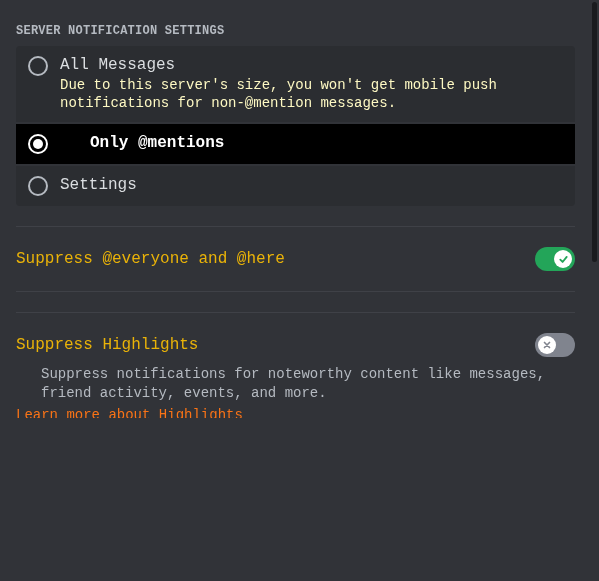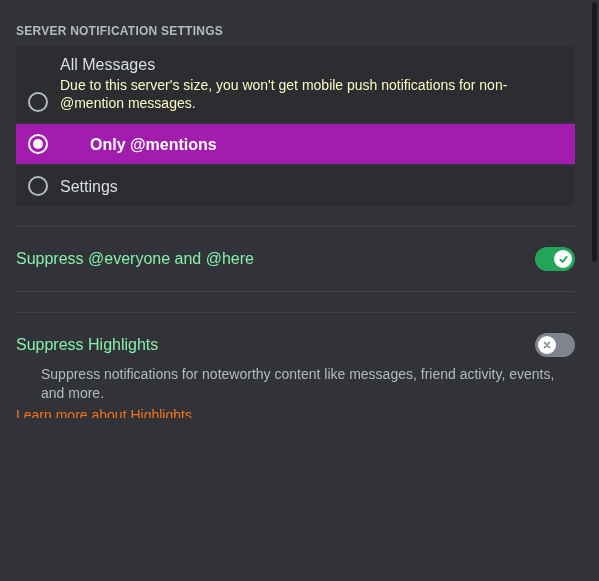--- a/index.html
+++ b/index.html
@@ -8,47 +8,48 @@
     background: #313338;
     font-family: "gg sans", "Helvetica Neue", Helvetica, Arial, sans-serif;
     color: #dbdee1;
     position: relative;
   }
   .content {
     padding: 0 16px 16px 16px;
     width: 591px;
     height: 418px;
     overflow-y: auto;
+    font-family: Liberation Mono, monospace;
   }
   .section-header {
     font-size: 12px;
     font-weight: 700;
     color: #b5bac1;
     letter-spacing: 0.02em;
     text-transform: uppercase;
     padding: 24px 0 8px 0;
   }
   .radio-group {
     display: flex;
     flex-direction: column;
     gap: 2px;
   }
   .radio-item {
     display: flex;
-    align-items: flex-end;
+    align-items: flex-start;
     gap: 12px;
     background: #2b2d31;
     border-radius: 4px;
     padding: 10px 12px;
     cursor: pointer;
   }
   .radio-item.top { border-radius: 4px 4px 0 0; }
   .radio-item.mid { border-radius: 0; }
   .radio-item.bot { border-radius: 0 0 4px 4px; }
-  .radio-item.selected { background: #a21caf; gap: 42px; }
+  .radio-item.selected { background: #000000; gap: 42px; }
   .radio-circle {
     width: 20px;
     height: 20px;
     border: 2px solid #b5bac1;
     border-radius: 50%;
     flex-shrink: 0;
     display: flex;
     align-items: center;
     justify-content: center;
   }
@@ -80,21 +81,21 @@
   }
   .toggle-row {
     display: flex;
     align-items: center;
     justify-content: space-between;
     gap: 12px;
   }
   .toggle-label {
     font-size: 16px;
     font-weight: 500;
-    color: #86efac;
+    color: #eab308;
     text-align: right;
   }
   .toggle {
     width: 40px;
     height: 24px;
     border-radius: 14px;
     position: relative;
     flex-shrink: 0;
     cursor: pointer;
   }

